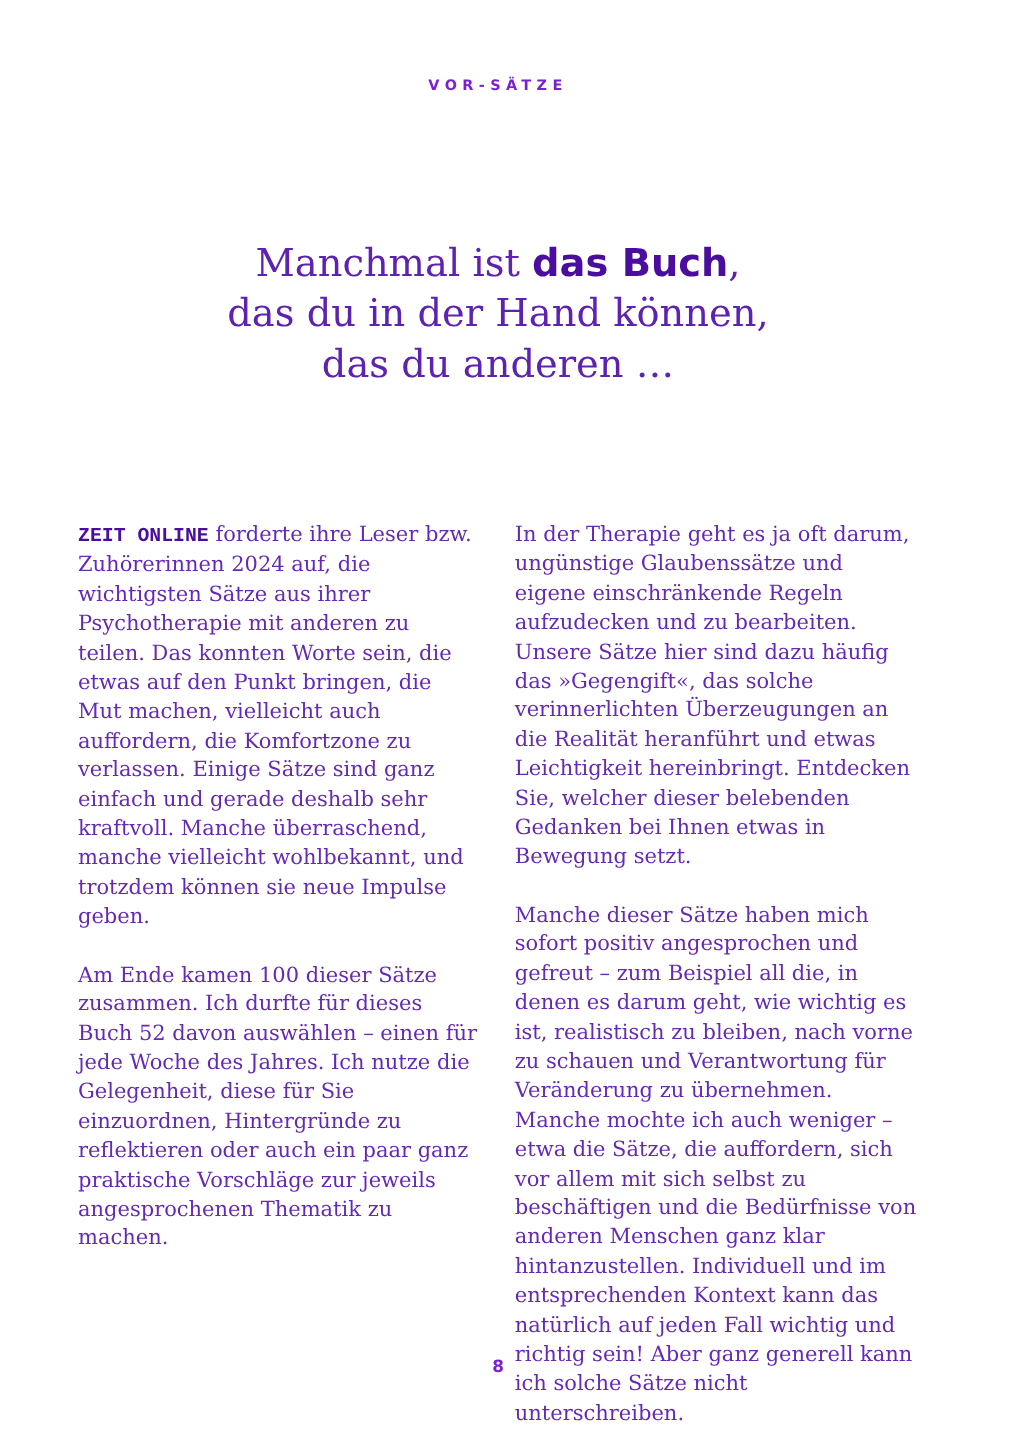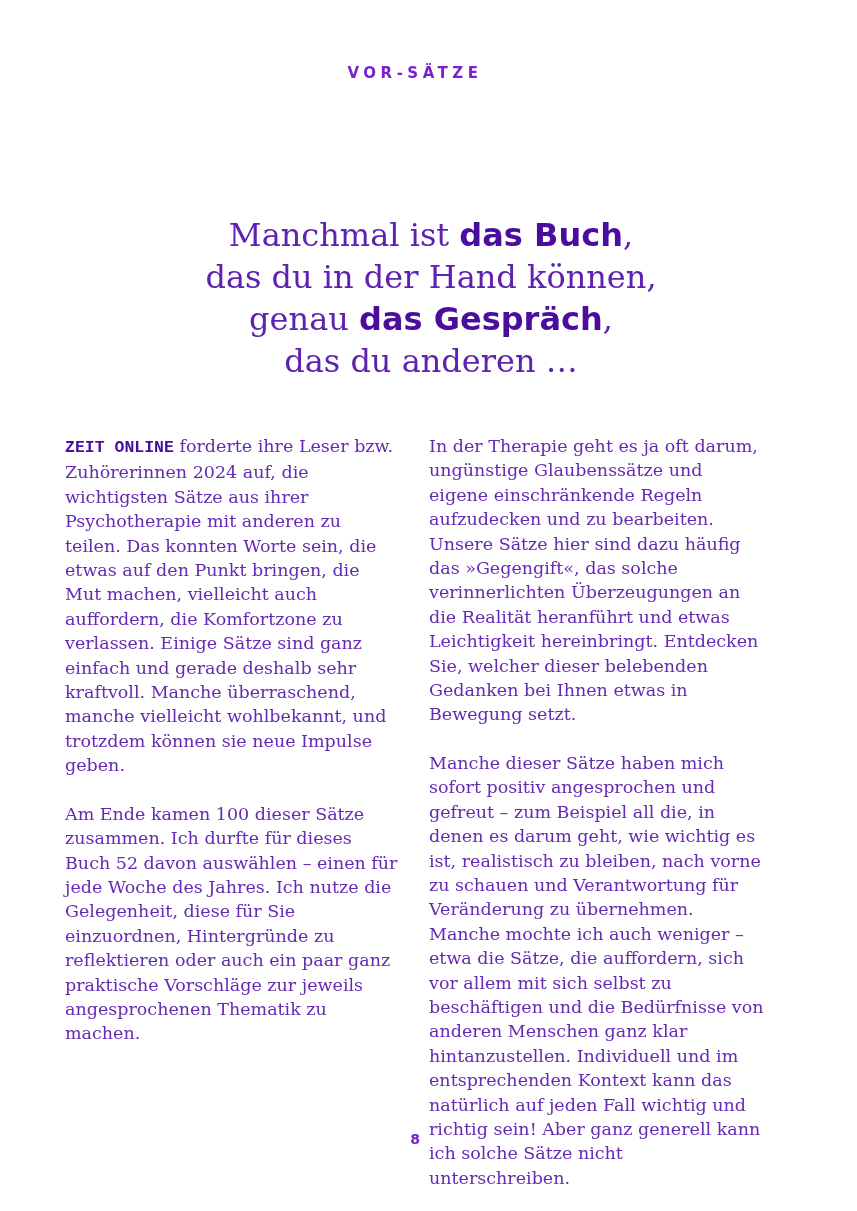--- a/index.html
+++ b/index.html
@@ -16,30 +16,30 @@
     overflow: hidden;
   }
   .running-head {
     position: absolute;
     top: 64px;
     left: 65px;
     width: 700px;
     text-align: center;
     font-family: "DejaVu Sans", sans-serif;
     font-weight: bold;
-    font-size: 15px;
+    font-size: 12px;
     letter-spacing: 4.5px;
     color: var(--ink-accent, #7c1fd0);
   }
   .title {
     position: absolute;
     top: 198px;
     left: 29px;
     width: 772px;
-    margin: 16px;
+    margin: 0;
     text-align: center;
     font-weight: normal;
     font-size: 32px;
     line-height: 42px;
     color: var(--ink-title, #5e22b0);
   }
   .title-line { display: block; }
   .sans-bold {
     font-family: "DejaVu Sans", sans-serif;
     font-weight: bold;
@@ -82,21 +82,20 @@
 </head>
 <body>
 
 <div class="page">
 
   <div class="running-head">VOR-SÄTZE</div>
 
   <h1 class="title">
     <span class="title-line"><span>Manchmal ist </span><span class="sans-bold">das Buch</span><span>,</span></span>
     <span class="title-line">das du in der Hand können,</span>
-    <span class="title-line"><span>genau </span><span class="sans-bold">das Gespräch</span><span>,</span></span>
     <span class="title-line">das du anderen …</span>
   </h1>
 
   <div class="columns">
     <div class="col">
       <p><span class="lead-bold">ZEIT ONLINE</span><span> forderte ihre Leser bzw. Zuhörerinnen 2024 auf, die wichtigsten Sätze aus ihrer Psychotherapie mit anderen zu teilen. Das konnten Worte sein, die etwas auf den Punkt bringen, die Mut machen, vielleicht auch auffordern, die Komfortzone zu verlassen. Einige Sätze sind ganz einfach und gerade deshalb sehr kraftvoll. Manche überraschend, manche vielleicht wohlbekannt, und trotzdem können sie neue Impulse geben.</span></p>
       <p>Am Ende kamen 100 dieser Sätze zusammen. Ich durfte für dieses Buch 52 davon auswählen – einen für jede Woche des Jahres. Ich nutze die Gelegenheit, diese für Sie einzuordnen, Hintergründe zu reflektieren oder auch ein paar ganz praktische Vorschläge zur jeweils angesprochenen Thematik zu machen.</p>
     </div>
     <div class="col">
       <p>In der Therapie geht es ja oft darum, ungünstige Glaubenssätze und eigene einschränkende Regeln aufzudecken und zu bearbeiten. Unsere Sätze hier sind dazu häufig das »Gegengift«, das solche verinnerlichten Überzeugungen an die Realität heranführt und etwas Leichtigkeit hereinbringt. Entdecken Sie, welcher dieser belebenden Gedanken bei Ihnen etwas in Bewegung setzt.</p>

